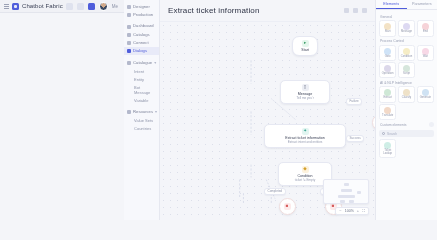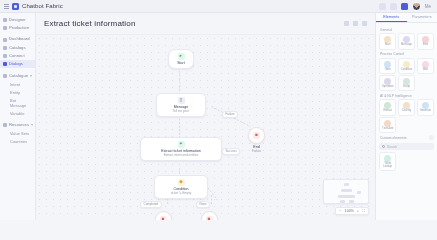--- a/index.html
+++ b/index.html
@@ -2,21 +2,21 @@
 <html><head>
 <meta charset="utf-8">
 <style>
   * { box-sizing: border-box; margin: 0; padding: 0; }
   html, body {
     width: 437px; height: 220px;
     font-family: "Liberation Sans", sans-serif;
     background: #f4f5f9;
     overflow: hidden;
   }
-  .app { width: 437px; height: 220px; display: flex; flex-direction: column; }
+  .app { width: 437px; height: 220px; display: flex; flex-direction: row; }
 
   
   .topbar {
     height: 13px; min-height: 13px;
     background: #f0f1f6;
     border-bottom: 1px solid #e3e5ed;
     display: flex; align-items: center;
     padding: 0 4px; gap: 3px;
   }
   .tb-menu { width: 5px; height: 5px; display:flex; flex-direction:column; justify-content:space-between; }

